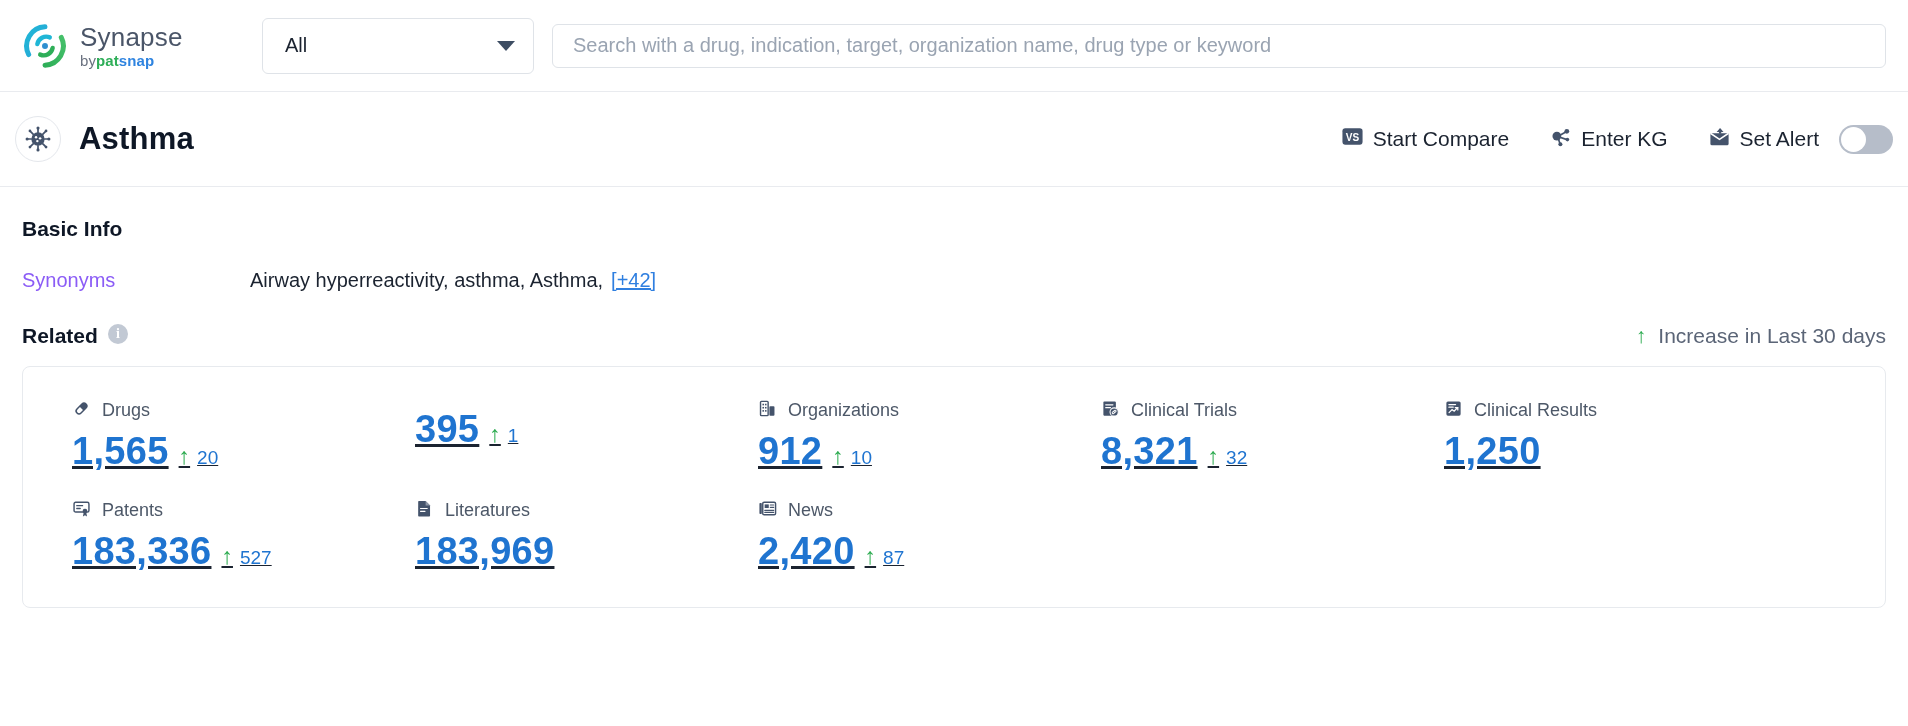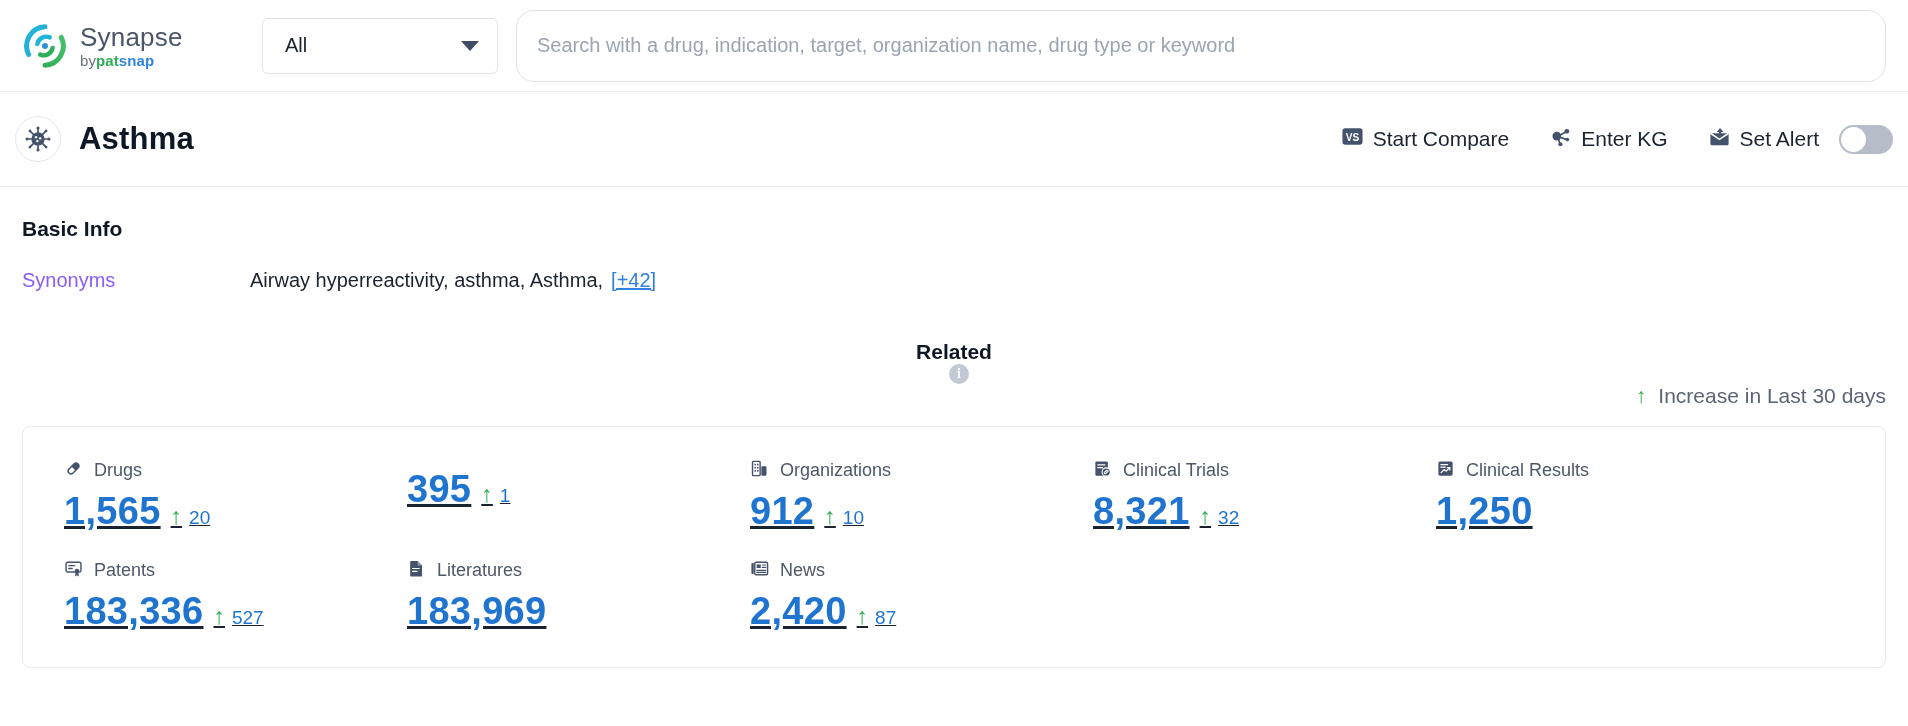--- a/index.html
+++ b/index.html
@@ -23,35 +23,35 @@
   .brand { display: flex; align-items: center; gap: 12px; width: 240px; flex: none; }
   .brand-mark { width: 46px; height: 46px; flex: none; }
   .brand-text { display: flex; flex-direction: column; line-height: 1; }
   .brand-name { font-size: 26px; color: #4a5568; letter-spacing: .2px; }
   .brand-sub { font-size: 15px; margin-top: 3px; letter-spacing: .1px; }
   .brand-sub .by { color: #6b7280; }
   .brand-sub .pat { color: #2eae58; font-weight: bold; }
   .brand-sub .snap { color: #2f84e0; font-weight: bold; }
 
   .scope-select {
-    width: 236px; height: 56px; flex: none;
+    width: 272px; height: 56px; flex: none;
     border: 1px solid #dfe3e8; border-radius: 6px;
     display: flex; align-items: center; justify-content: space-between;
     padding: 0 18px 0 22px;
     font-size: 20px; color: #1b2330;
     background: #fff;
     margin-left: 0;
   }
   .caret { width: 0; height: 0; border-left: 9px solid transparent; border-right: 9px solid transparent; border-top: 10px solid #3d4d63; }
 
   .search-box {
     flex: 1;
-    height: 72px;
+    height: 44px;
     margin-left: 18px; margin-right: 22px;
-    border: 1px solid #dfe3e8; border-radius: 18px;
+    border: 1px solid #dfe3e8; border-radius: 6px;
     display: flex; align-items: center;
     padding: 12px 20px;
     background: #fff;
   }
   .search-box input {
     width: 100%; border: none; outline: none;
     font-family: inherit; font-size: 20px; color: #1b2330;
     background: transparent;
   }
   .search-box input::placeholder { color: #9aa4b2; }
@@ -92,39 +92,38 @@
     font-size: 21px; font-weight: bold; color: #0e1726;
     margin-top: 30px;
   }
 
   .info-row { display: flex; align-items: center; margin-top: 28px; }
   .info-label { width: 228px; font-size: 20px; color: #8b5cf6; flex: none; }
   .info-value { font-size: 20px; color: #1b2330; }
   .info-value .more { color: #2f7fe0; margin-left: 8px; }
 
   .related-head {
-    display: flex; align-items: center;
-    margin-top: 48px;
-    flex-direction: column;
+    display: flex; align-items: flex-start;
+    margin-top: 32px;
   }
   .related-title { font-size: 21px; font-weight: bold; color: #0e1726; }
   .info-dot {
     width: 20px; height: 20px; border-radius: 50%;
     background: #c2c9d4; color: #fff;
     font-size: 14px; font-weight: bold;
     display: flex; align-items: center; justify-content: center;
     margin-left: 10px; font-family: "Liberation Serif", serif;
   }
   .legend { margin-left: auto; display: flex; align-items: center; gap: 12px; font-size: 21px; color: #5b6577; }
 
   
   .metrics-card {
     margin-top: 18px;
     border: 1px solid #e7eaee; border-radius: 8px;
-    padding: 32px 0 34px 8px;
+    padding: 32px 0 34px 16px;
     background: #fff;
   }
   .metrics-grid {
     display: grid;
     grid-template-columns: repeat(5, 343px);
     padding-left: 33px;
     row-gap: 26px;
   }
   .metric { }
   .metric-head { display: flex; align-items: center; gap: 11px; height: 22px; }

